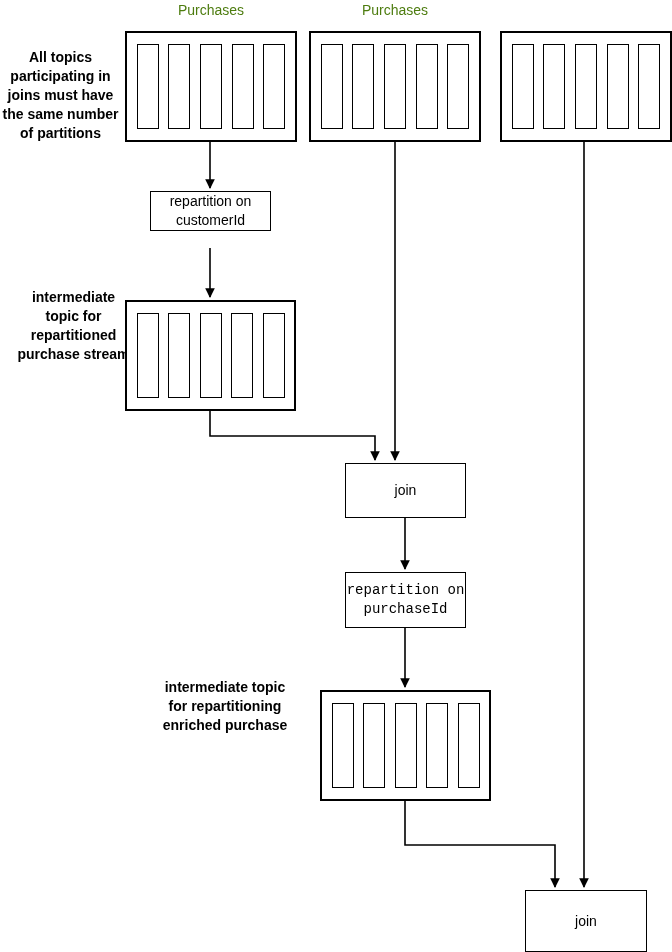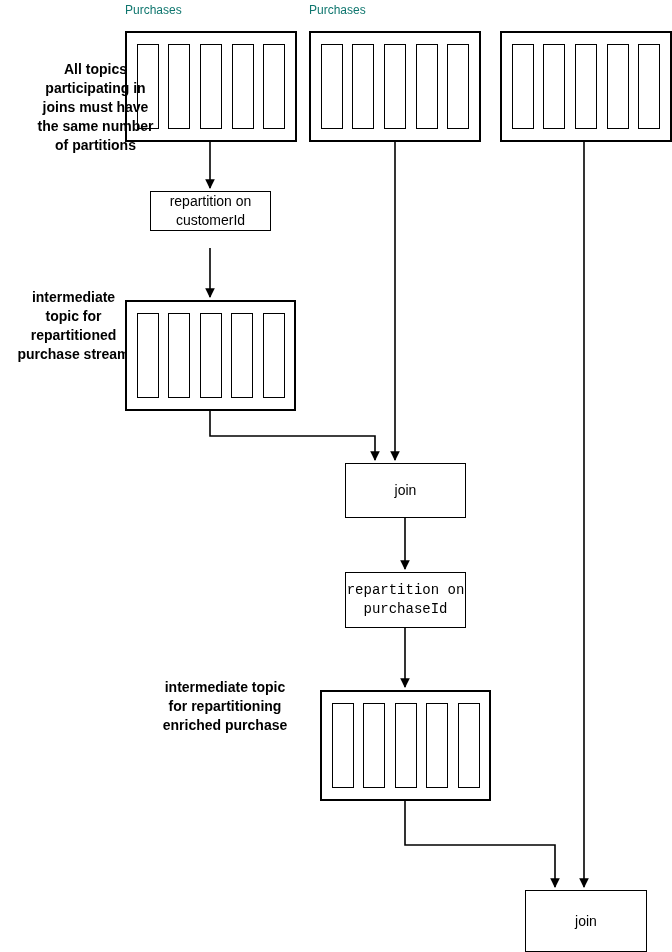--- a/index.html
+++ b/index.html
@@ -18,22 +18,23 @@
   svg.edges {
     position: absolute;
     left: 0;
     top: 0;
     width: 672px;
     height: 952px;
     pointer-events: none;
   }
   .topic-title {
     position: absolute;
-    font-size: 12px;
-    color: #0f766e;
+    text-align: center;
+    font-size: 14px;
+    color: #4d7c0f;
     line-height: 16px;
     white-space: nowrap;
   }
   .topic-box {
     position: absolute;
     border: 2px solid #000;
     background: #fff;
     box-sizing: border-box;
     display: flex;
     align-items: center;
@@ -117,21 +118,21 @@
   </div>
 
   <div class="topic-box" style="left:500px; top:31px; width:172px; height:111px;">
     <div class="partition"></div>
     <div class="partition"></div>
     <div class="partition"></div>
     <div class="partition"></div>
     <div class="partition"></div>
   </div>
 
-  <div class="note" style="left:0px; top:60px; width:121px;padding-left:35px;">All topics participating in joins must have the same number of partitions</div>
+  <div class="note" style="left:0px; top:48px; width:121px;">All topics participating in joins must have the same number of partitions</div>
 
   <div class="proc-box" style="left:150px; top:191px; width:121px; height:40px;">repartition on customerId</div>
 
   <div class="note" style="left:0px; top:288px; width:115px;padding-left:16px;">intermediate topic for repartitioned purchase stream</div>
 
   <div class="topic-box" style="left:125px; top:300px; width:171px; height:111px;">
     <div class="partition"></div>
     <div class="partition"></div>
     <div class="partition"></div>
     <div class="partition"></div>

